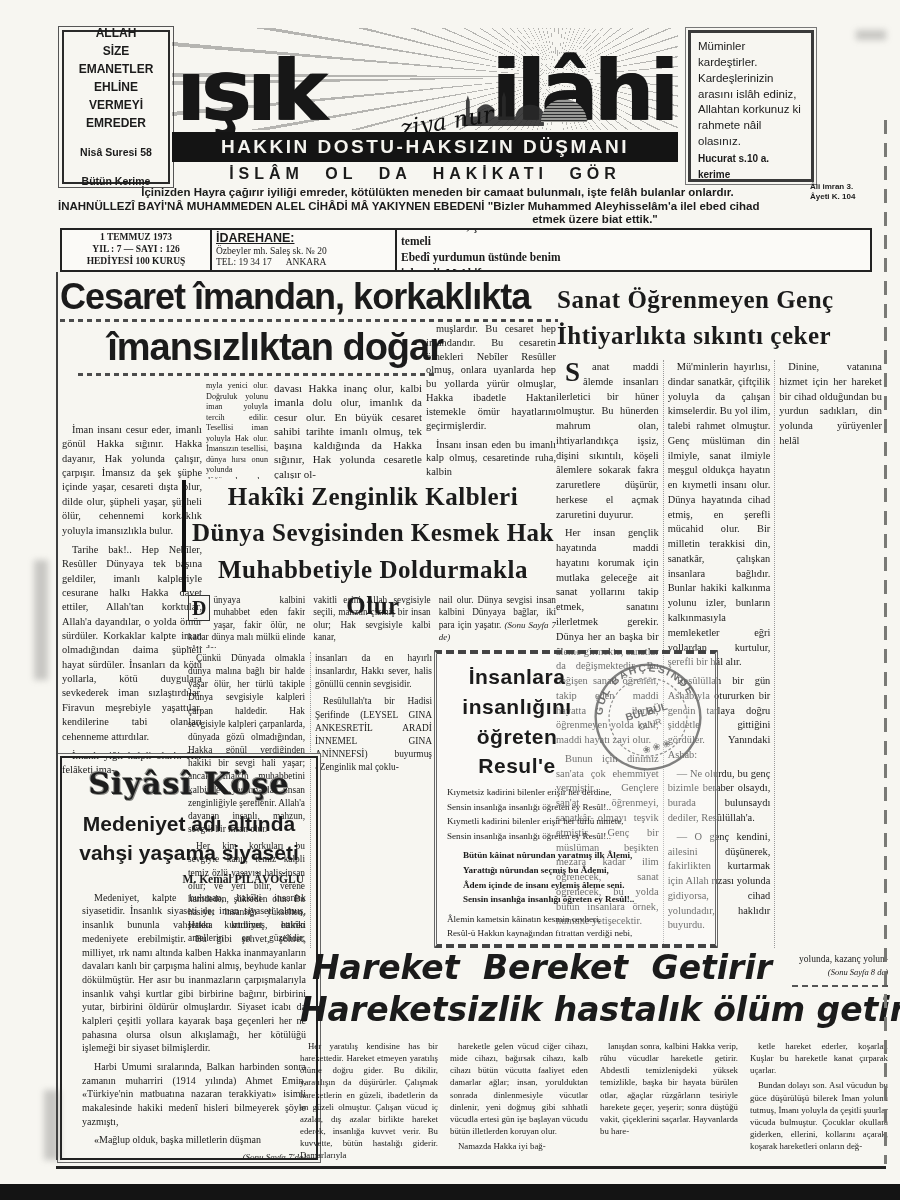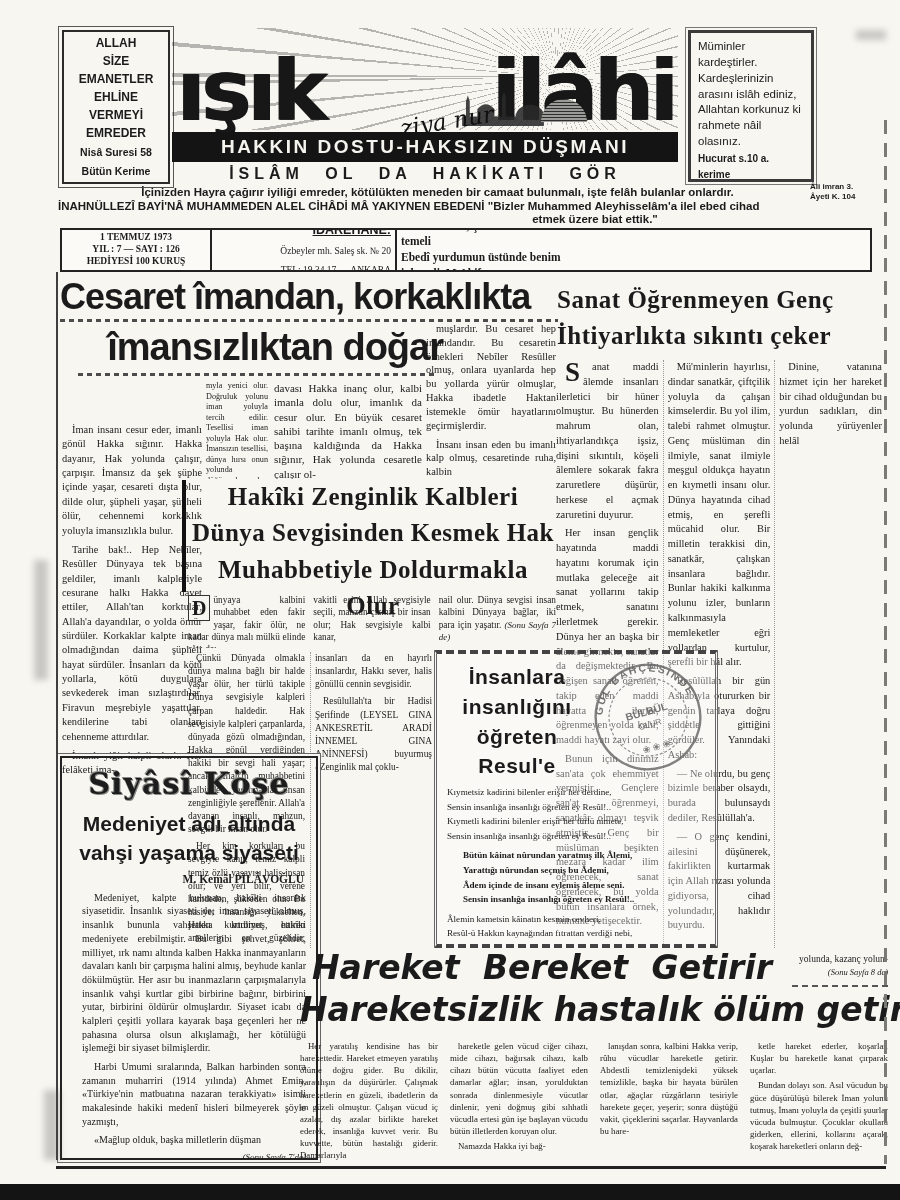--- a/index.html
+++ b/index.html
@@ -8,21 +8,21 @@
         font-family:"Liberation Serif",serif;color:#1b1b1b;overflow:hidden;}
   .abs{position:absolute;}
   .just{text-align:justify;}
   p{margin:0 0 5px 0;text-indent:10px;}
 
   
   #left-quote{left:62px;top:30px;width:104px;height:150px;border:2px solid #2a2a2a;
      box-shadow:0 0 0 3px #f7f6f1,0 0 0 4px #555;display:flex;flex-direction:column;
      justify-content:center;text-align:center;font-family:"Liberation Sans",sans-serif;
      font-weight:bold;font-size:12px;line-height:1.5;}
-  #left-quote .src{font-size:10.5px;margin-top:3px;}
+  #left-quote .src{font-size:10.5px;margin-top:13px;}
   #masthead{left:172px;top:28px;width:506px;height:102px;
      background:repeating-conic-gradient(from -90deg at 76% 48%, rgba(30,30,30,.30) 0deg 0.6deg, rgba(0,0,0,0) 0.6deg 4.6deg);
      display:flex;align-items:flex-end;justify-content:space-between;padding:0 4px;box-sizing:border-box;}
   .mast-word{font-family:"DejaVu Sans",sans-serif;font-weight:bold;font-size:84px;line-height:.92;
      letter-spacing:-4px;color:#171717;text-shadow:1.5px 0 0 #171717;}
   #mast-script{position:absolute;left:45%;bottom:-4px;font-family:"DejaVu Serif",serif;font-style:italic;
      font-size:23px;transform:rotate(-9deg);color:#101010;}
   #mast-sun{position:absolute;right:18%;bottom:8px;width:46px;height:23px;border-radius:23px 23px 0 0;
      background:repeating-linear-gradient(180deg,#2e2e2e 0 1.5px,#9a9a96 1.5px 3px);}
   #mast-mosque{position:absolute;left:57%;bottom:4px;opacity:.88;}
@@ -182,21 +182,21 @@
   </div>
   <div class="abs" id="verse2">İNAHNÜLLEZÎ BAYİ'NÂ MUHAMMEDEN ALEL CİHÂDİ MÂ YAKIYNEN EBEDENİ "Bizler Muhammed Aleyhisselâm'a ilel ebed cihad</div>
   <div class="abs" id="verse2b">etmek üzere biat ettik."</div>
 
   <div class="abs" id="infobar">
     <div class="info-cell">
       <div class="i-sm">1 TEMMUZ 1973</div>
       <div class="i-sm">YIL : 7 — SAYI : 126</div>
       <div class="i-sm">HEDİYESİ 100 KURUŞ</div>
     </div>
-    <div class="info-cell" style="align-items:flex-end;gap:8px;">
+    <div class="info-cell" style="align-items:flex-start;">
       <div class="i-md i-u">İDAREHANE:</div>
       <div class="i-xs">Özbeyler mh. Saleş sk. № 20</div>
       <div class="i-tel i-xs">
         <span>TEL: 19 34 17</span>
         <span>ANKARA</span>
       </div>
     </div>
     <div class="info-cell">
       <div class="i-motto">Bu ezanlar ki, Şehadetleri dinin temeli</div>
       <div class="i-motto">Ebedî yurdumun üstünde benim inlemeli. M.Akif</div>

